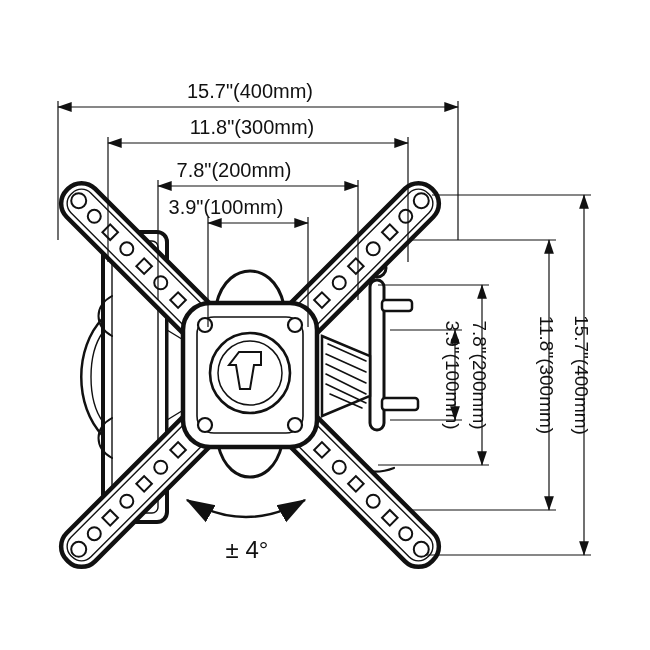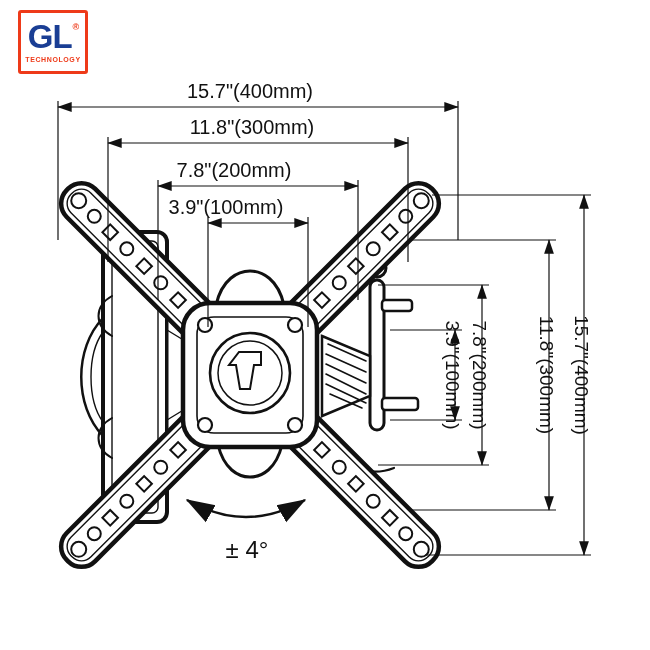--- a/index.html
+++ b/index.html
@@ -19,27 +19,20 @@
   svg text{font-family:"Liberation Sans",sans-serif;fill:#111;}
   .dimtext{font-size:20px;}
   .dimtext-v{font-size:19px;}
   .rotext{font-size:24px;}
 </style>
 </head>
 <body>
 
 <div class="canvas">
 
-  <div class="logo">
-    <div class="logo-letters">
-      <span>GL</span>
-        <sup>®</sup>
-    </div>
-    <div class="logo-subtitle">TECHNOLOGY</div>
-  </div>
 
   <svg width="650" height="650" viewBox="0 0 650 650">
     <defs>
       <marker id="arr" viewBox="0 0 10 8" refX="9.5" refY="4" markerWidth="12" markerHeight="10" orient="auto-start-reverse">
         <path d="M0,0.6 L10,4 L0,7.4 z" fill="#111"></path>
       </marker>
 
       <g id="arm">
         <rect x="-6" y="-20" width="202" height="40" rx="19" fill="#fff" stroke="#111" stroke-width="4.5"></rect>
         <rect x="0" y="-14" width="190" height="28" rx="13" fill="none" stroke="#111" stroke-width="1.4"></rect>

